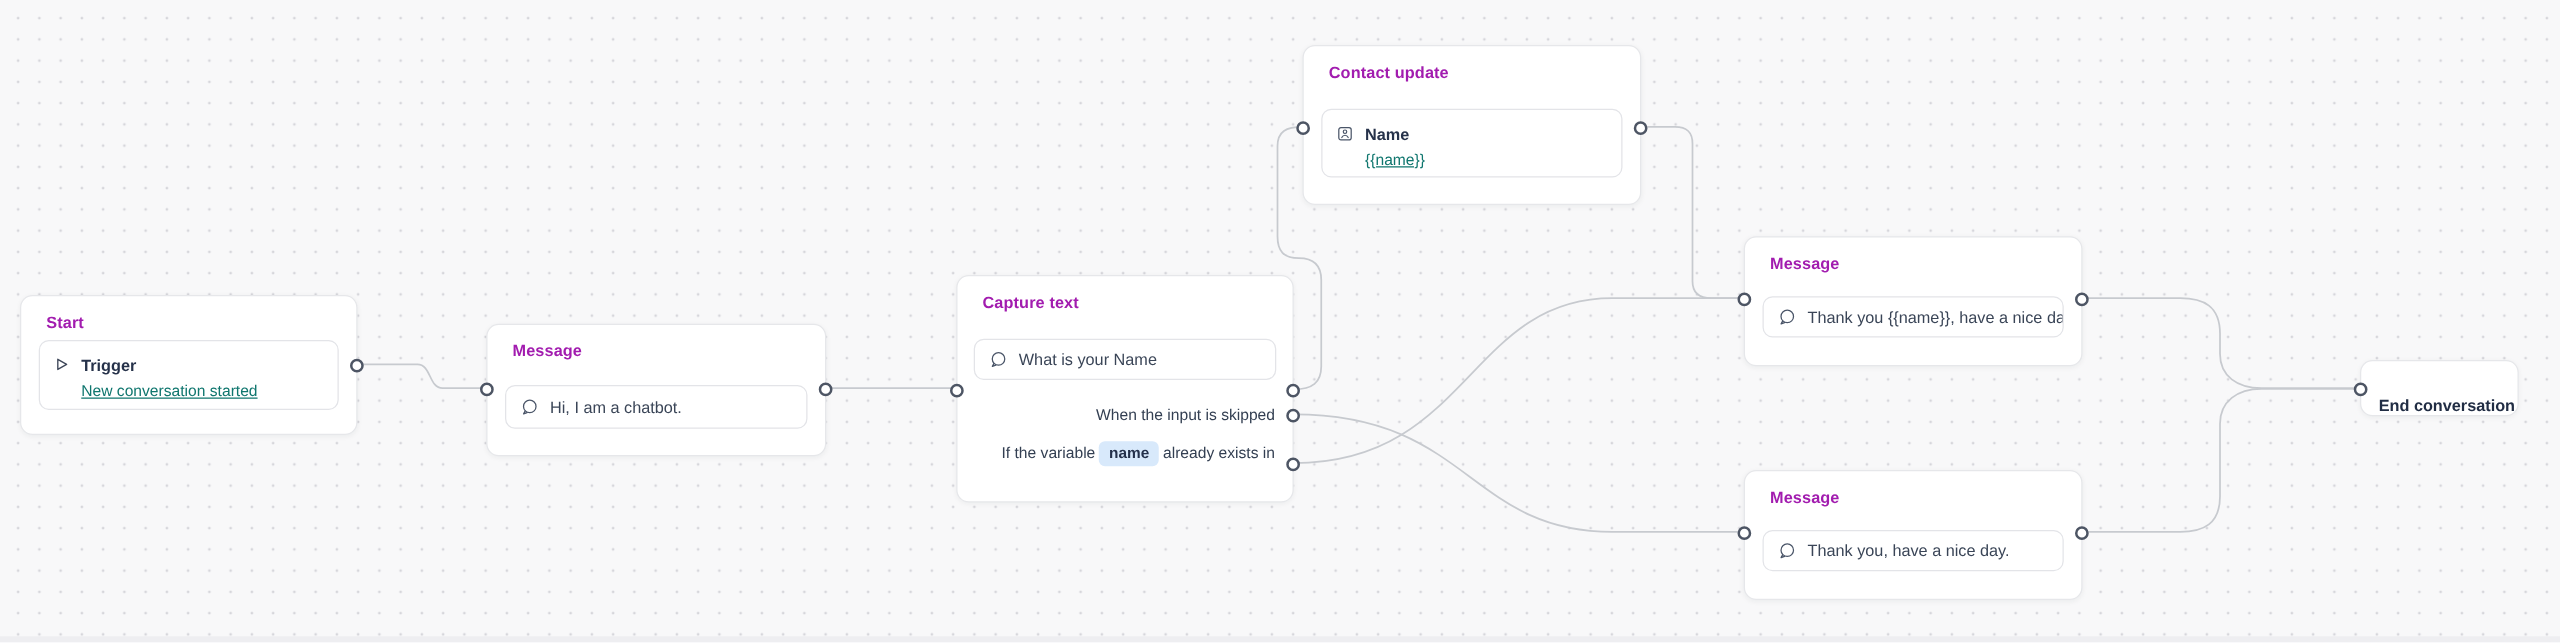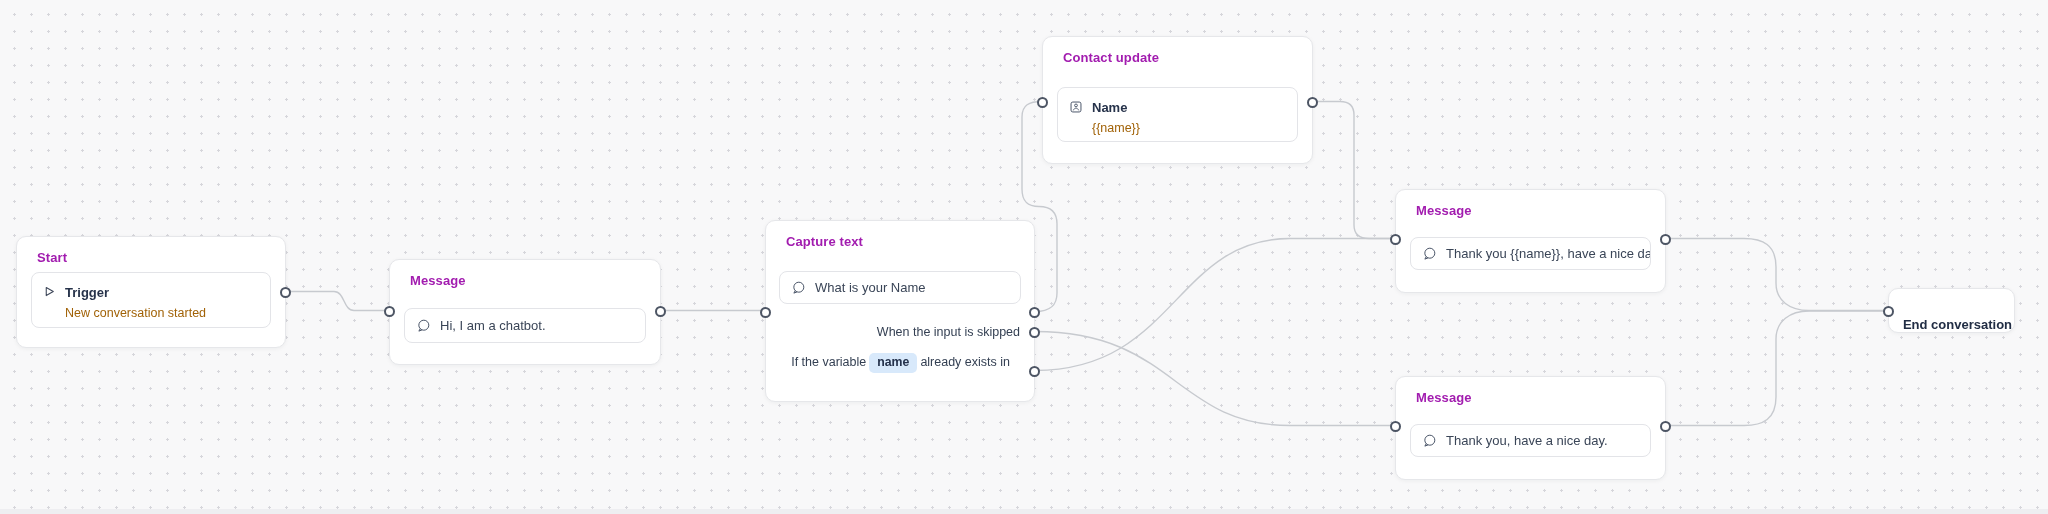--- a/index.html
+++ b/index.html
@@ -22,27 +22,27 @@
   }
   .card{
     position:absolute;left:14px;right:14px;background:#fff;border:1px solid #e3e4e8;
     border-radius:8px;display:flex;align-items:center;gap:9px;padding:0 11px;
     box-sizing:border-box;color:#3a4557;font-size:13px;white-space:nowrap;overflow:hidden;
   }
   .card .ic{display:flex;align-items:center;flex:0 0 auto;}
   .card2{align-items:flex-start;padding-top:9px;}
   .twocol{display:flex;flex-direction:column;line-height:21px;}
   .lbl-strong{font-weight:700;color:#26324a;font-size:13px;}
-  .lbl-sub{color:#a16207;font-size:12.5px;}
+  .lbl-sub{color:#0f766e;font-size:12.5px;text-decoration:underline;}
   .port{
     position:absolute;width:11px;height:11px;border-radius:50%;background:#fff;
     border:2.6px solid #4d5564;box-sizing:border-box;z-index:3;
   }
   .cap-row{position:absolute;right:14px;font-size:12.5px;color:#333f52;white-space:nowrap;}
-  .cap-branch{position:absolute;right:24px;text-align:center;font-size:12.5px;color:#333f52;line-height:21px;white-space:nowrap;}
+  .cap-branch{position:absolute;right:14px;text-align:center;font-size:12.5px;color:#333f52;line-height:21px;white-space:nowrap;}
   .pill{
     display:inline-block;background:#d8e9fb;color:#24314b;font-weight:700;font-size:12.3px;
     border-radius:5px;padding:1px 8px 2px;margin:0 3px;line-height:17px;
   }
   .end-node{display:flex;align-items:flex-end;justify-content:center;}
   .end-label{font-size:13px;font-weight:700;color:#212d44;padding-left:12px;white-space:nowrap;}
   .bottom-edge{position:absolute;left:0;right:0;bottom:0;height:5px;background:#eeeef1;z-index:4;}
 </style>
 </head>
 <body>

